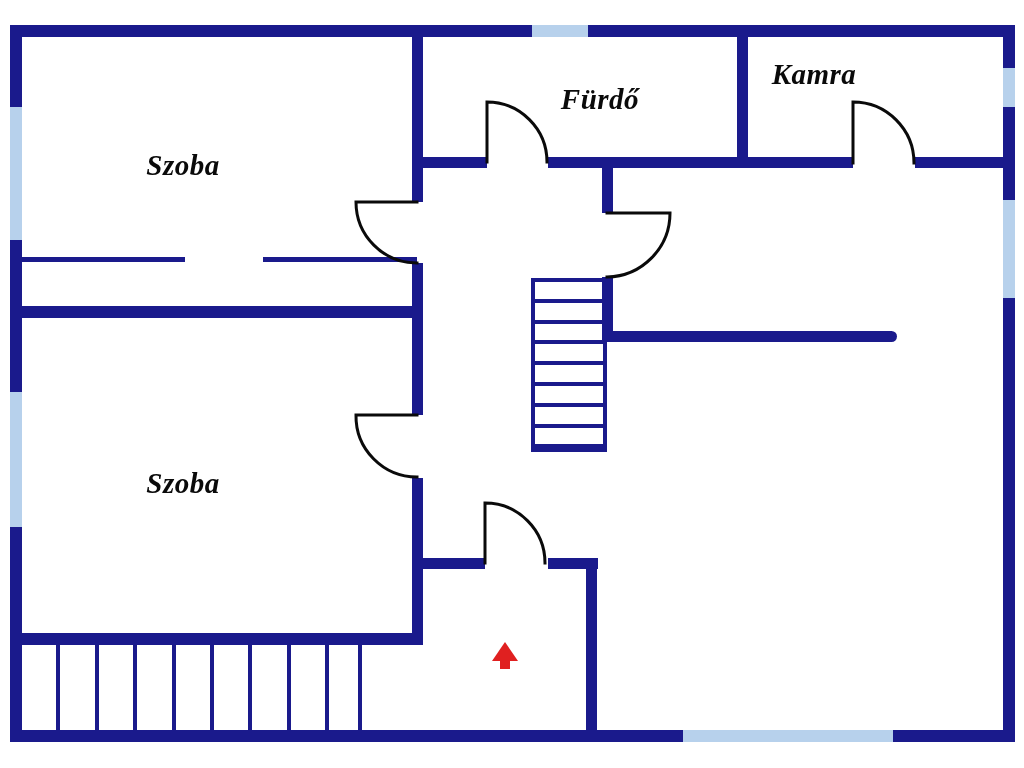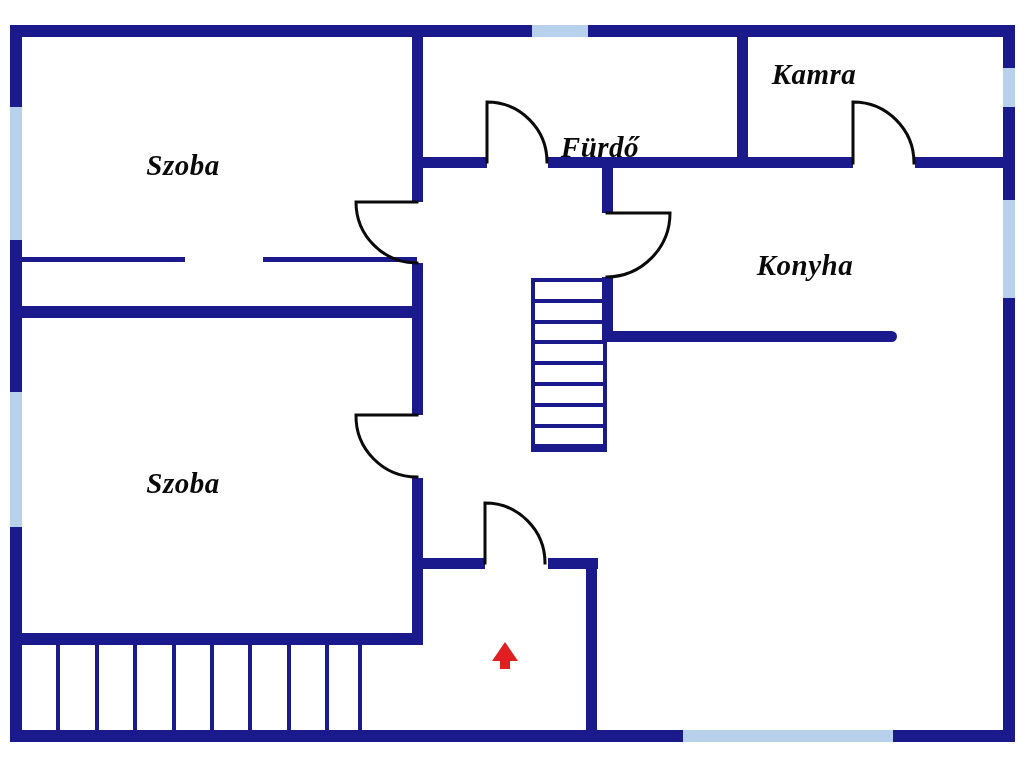--- a/index.html
+++ b/index.html
@@ -96,18 +96,17 @@
     <path class="door-path" d="M 607 213 L 670 213 A 64 64 0 0 1 607 277"></path>
     <path class="door-path" d="M 485 563 L 485 503 A 60 60 0 0 1 545 563"></path>
   </svg>
 
   <svg class="overlay" viewBox="0 0 1024 768">
     <polygon class="arrow-shape" points="505,642 492,661 518,661"></polygon>
     <rect class="arrow-shape" x="500" y="659" width="10" height="10"></rect>
   </svg>
 
   <div class="room-label" style="left:183px;top:165px;">Szoba</div>
-  <div class="room-label" style="left:600px;top:99px;margin-top:48px;">Fürdő</div>
+  <div class="room-label" style="left:600px;top:99px;">Fürdő</div>
   <div class="room-label" style="left:814px;top:74px;">Kamra</div>
-  <div class="room-label" style="left:805px;top:265px;">Konyha</div>
   <div class="room-label" style="left:183px;top:483px;">Szoba</div>
 
 </div>
 
 </body></html>

